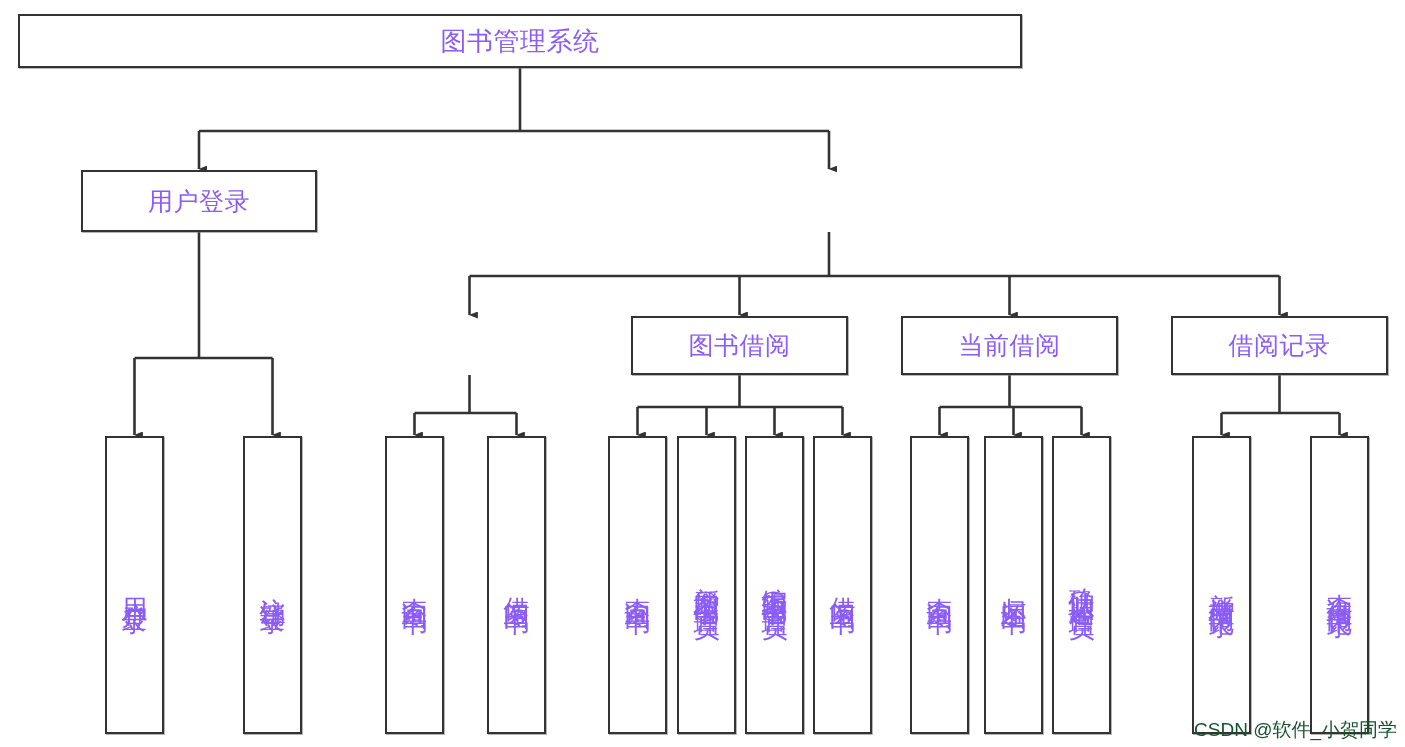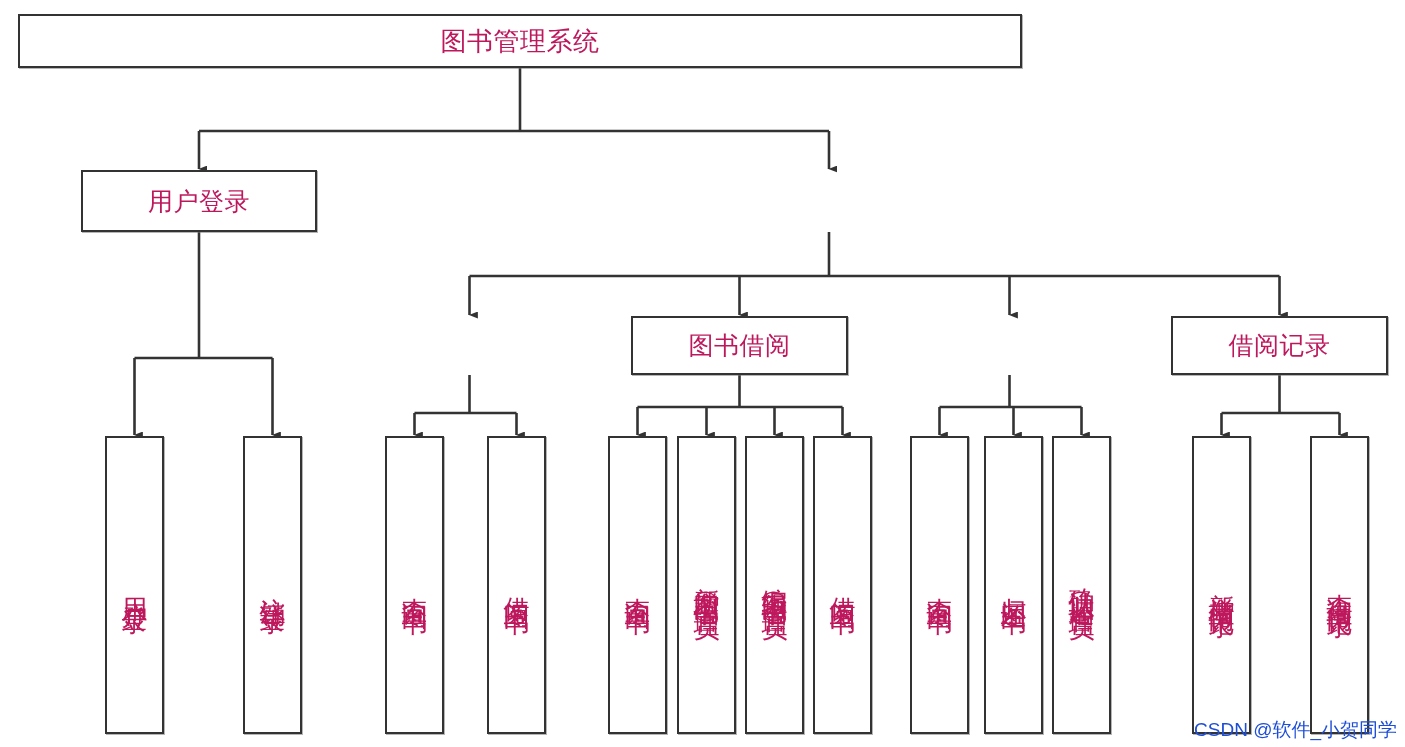--- a/index.html
+++ b/index.html
@@ -28,21 +28,21 @@
   }
   .node {
     position: absolute;
     box-sizing: border-box;
     background: #ffffff;
     border: 2px solid #333333;
     box-shadow: 1px 1px 0 rgba(120,120,120,0.55);
     display: flex;
     align-items: center;
     justify-content: center;
-    color: #be185d;
+    color: #8b5cf6;
     z-index: 2;
   }
   .node-label {
     display: block;
     text-align: center;
     line-height: 1.08;
     white-space: nowrap;
   }
   
   .node.horiz .node-label {
@@ -65,21 +65,21 @@
     line-height: 1.12;
     letter-spacing: 4px;
     white-space: nowrap;
     max-height: 100%;
   }
   .watermark {
     position: absolute;
     right: 8px;
     bottom: 4px;
     font-size: 19px;
-    color: #1d4ed8;
+    color: #14532d;
     white-space: nowrap;
     z-index: 5;
   }
 </style>
 </head>
 <body>
 
 <div id="diagram-root">
 
   <svg id="edge-layer" viewBox="0 0 1405 747" width="1405" height="747" xmlns="http://www.w3.org/2000/svg">
@@ -129,20 +129,23 @@
     <span class="node-label">图书管理系统</span>
   </div>
 
   <div class="node horiz" style="left: 81px; top: 170px; width: 236px; height: 62px;">
     <span class="node-label">用户登录</span>
   </div>
 
   <div class="node horiz" style="left: 631px; top: 316px; width: 217px; height: 59px;">
     <span class="node-label">图书借阅</span>
   </div>
+  <div class="node horiz" style="left: 901px; top: 316px; width: 217px; height: 59px;">
+    <span class="node-label">当前借阅</span>
+  </div>
   <div class="node horiz" style="left: 1171px; top: 316px; width: 217px; height: 59px;">
     <span class="node-label">借阅记录</span>
   </div>
 
   <div class="node vert" style="left: 105px; top: 436px; width: 59px; height: 298px;">
     <span class="node-label">用户登录</span>
   </div>
   <div class="node vert" style="left: 243px; top: 436px; width: 59px; height: 298px;">
     <span class="node-label">注销登录</span>
   </div>

